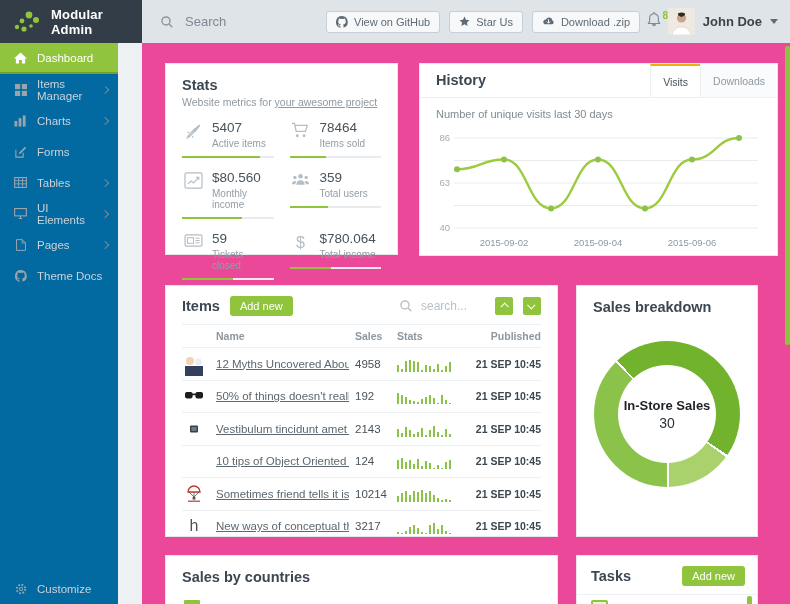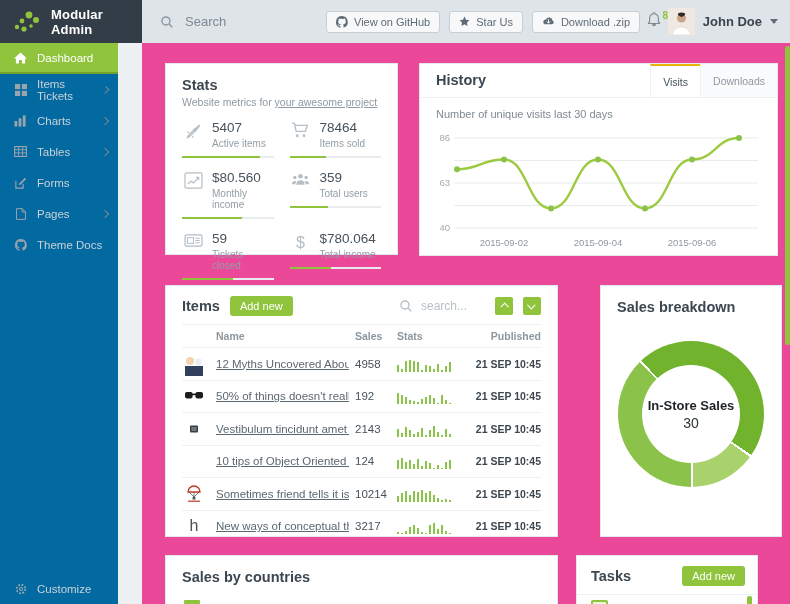--- a/index.html
+++ b/index.html
@@ -76,21 +76,21 @@
   .c-sales{width:42px;flex:none;}
   .c-stats{width:58px;margin-right:14px;flex:none;}
   .c-pub{width:72px;text-align:right;flex:none;}
   .row-title{font-size:11.5px;color:#5c6870;text-decoration:underline;white-space:nowrap;overflow:hidden;display:block;}
   .row-sales{font-size:11.5px;color:#47525a;}
   .row-pub{font-size:10.5px;font-weight:bold;color:#3d4750;}
   .spark{display:flex;align-items:flex-end;gap:2px;height:16px;}
   .spark i{width:2px;background:#8bc34a;display:block;}
   .av{width:24px;height:24px;border-radius:4px;display:flex;align-items:center;justify-content:center;overflow:hidden;}
   
-  #breakdown-card{left:458px;top:242px;width:182px;height:252px;padding:13px 16px;}
+  #breakdown-card{left:434px;top:242px;width:182px;height:252px;padding:13px 16px;}
   .donut{width:146px;height:146px;border-radius:50%;position:relative;margin:26px auto 0 auto;}
   .donut-hole{position:absolute;inset:24px;background:#ffffff;border-radius:50%;display:flex;flex-direction:column;align-items:center;justify-content:center;}
   .donut-label{font-size:13px;font-weight:bold;color:#1d2226;white-space:nowrap;}
   .donut-value{font-size:14px;color:#2c3338;margin-top:2px;}
   
   #countries-card{left:23px;top:512px;width:393px;height:120px;padding:13px 16px;}
   #tasks-card{left:434px;top:512px;width:182px;height:120px;padding:0;}
   .tasks-head{display:flex;align-items:center;justify-content:space-between;padding:10px 12px 8px 14px;border-bottom:1px solid #eef1f3;}
   .task-check{position:absolute;left:14px;top:44px;width:13px;height:13px;border:2px solid #8fc43c;background:#eaf4d9;border-radius:2px;}
   .tasks-scroll{position:absolute;right:5px;top:40px;width:5px;height:24px;background:#8fc43c;border-radius:2px;}
@@ -188,52 +188,62 @@
       </div>
       <div class="menu-item">
         <span class="mi-icon">
           <svg viewBox="0 0 13 13" width="12" height="12">
             <rect x="0" y="0" width="5.6" height="5.6" fill="currentColor"></rect>
             <rect x="7.4" y="0" width="5.6" height="5.6" fill="currentColor"></rect>
             <rect x="0" y="7.4" width="5.6" height="5.6" fill="currentColor"></rect>
             <rect x="7.4" y="7.4" width="5.6" height="5.6" fill="currentColor"></rect>
           </svg>
         </span>
-        <span>Items Tickets</span>
+        <span>Items Manager</span>
         <span class="mi-chev"></span>
       </div>
       <div class="menu-item">
         <span class="mi-icon">
           <svg viewBox="0 0 14 13" width="13" height="12">
             <rect x="0.5" y="6.5" width="3" height="6" fill="currentColor"></rect>
             <rect x="5" y="3.5" width="3" height="9" fill="currentColor"></rect>
             <rect x="9.5" y="0.5" width="3" height="12" fill="currentColor"></rect>
           </svg>
         </span>
         <span>Charts</span>
         <span class="mi-chev"></span>
       </div>
       <div class="menu-item">
         <span class="mi-icon">
+          <svg viewBox="0 0 14 14" width="12" height="12">
+            <path d="M1 4.5V13h8.5V8" fill="none" stroke="currentColor" stroke-width="1.3"></path>
+            <path fill="currentColor" d="M4.6 9.4l1.8-.4L13 2.4 11.6 1 5 7.6z"></path>
+          </svg>
+        </span>
+        <span>Forms</span>
+      </div>
+      <div class="menu-item">
+        <span class="mi-icon">
           <svg viewBox="0 0 14 12" width="13" height="11">
             <rect x=".6" y=".6" width="12.8" height="10.8" fill="none" stroke="currentColor" stroke-width="1.2"></rect>
             <path d="M.6 4h12.8M.6 7.5h12.8M5 .6v10.8M9.3 .6v10.8" stroke="currentColor" stroke-width="1"></path>
           </svg>
         </span>
         <span>Tables</span>
         <span class="mi-chev"></span>
       </div>
       <div class="menu-item">
         <span class="mi-icon">
-          <svg viewBox="0 0 14 14" width="12" height="12">
-            <path d="M1 4.5V13h8.5V8" fill="none" stroke="currentColor" stroke-width="1.3"></path>
-            <path fill="currentColor" d="M4.6 9.4l1.8-.4L13 2.4 11.6 1 5 7.6z"></path>
-          </svg>
-        </span>
-        <span>Forms</span>
+          <svg viewBox="0 0 14 12" width="13" height="11">
+            <rect x=".6" y=".6" width="12.8" height="8" fill="none" stroke="currentColor" stroke-width="1.2"></rect>
+            <path d="M5 11.4h4M7 8.6v2.8" stroke="currentColor" stroke-width="1.2"></path>
+          </svg>
+        </span>
+        <span>UI Elements</span>
+        <span class="mi-chev"></span>
       </div>
       <div class="menu-item">
         <span class="mi-icon">
           <svg viewBox="0 0 11 13" width="10" height="12">
             <path fill="none" stroke="currentColor" stroke-width="1.1" d="M.6.6h6.2l3.6 3.6v8.2H.6z"></path>
             <path d="M6.8.6v3.6h3.6" fill="none" stroke="currentColor" stroke-width="1.1"></path>
           </svg>
         </span>
         <span>Pages</span>
         <span class="mi-chev"></span>

